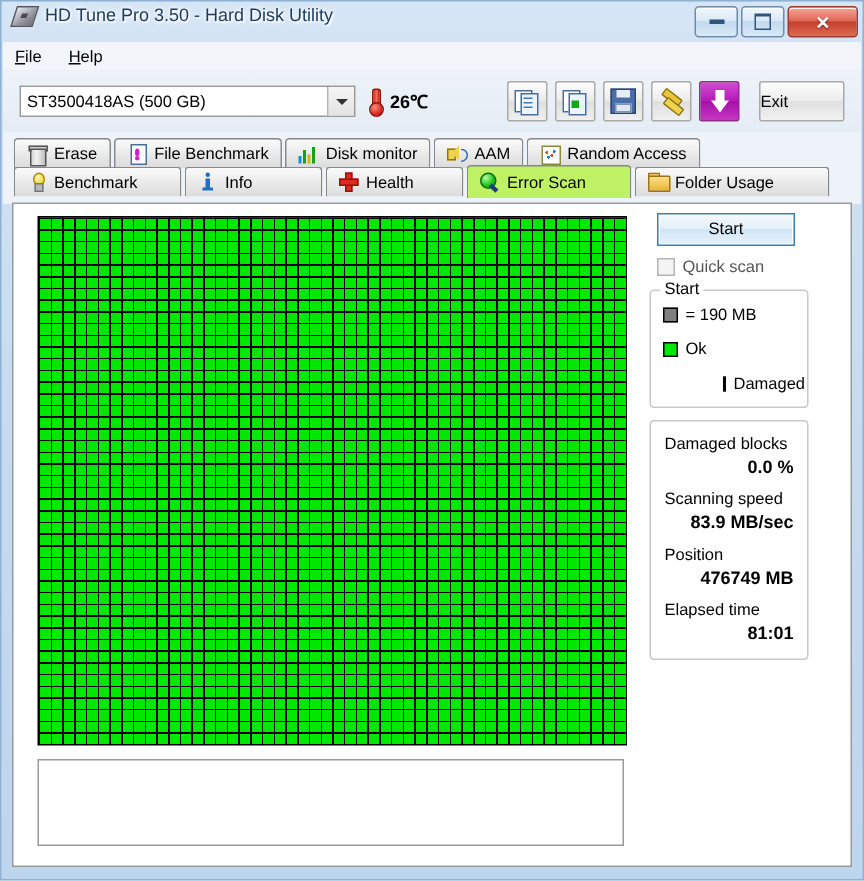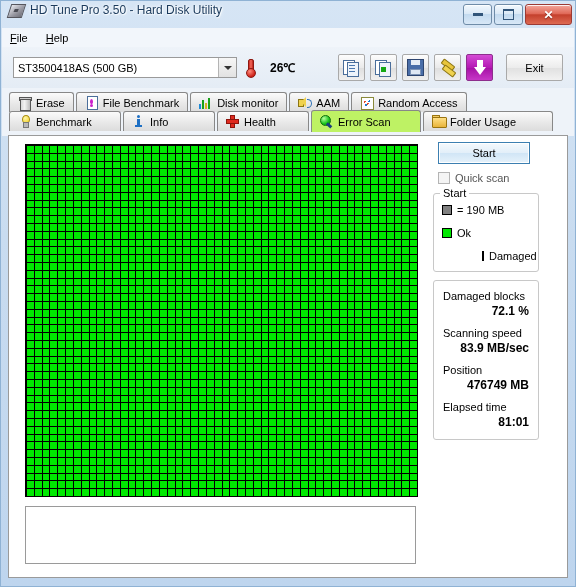--- a/index.html
+++ b/index.html
@@ -94,33 +94,33 @@
   .thermo .tube{
     position:absolute;left:2px;top:0;width:4px;height:11px;
     background:linear-gradient(90deg,#cf2a22,#f46a5c 50%,#b81f18);
     border-radius:2px 2px 0 0;border:1px solid #8d1811;
   }
   .thermo .bulb{
     position:absolute;left:0;top:9px;width:8px;height:8px;border-radius:50%;
     background:radial-gradient(circle at 35% 30%,#ff8b7c,#cc2119 70%);
     border:1px solid #8d1811;
   }
-  .temp{margin-left:15px;font-size:12px;font-weight:bold;}
+  .temp{margin-left:5px;font-size:12px;font-weight:bold;}
   .tbtns{margin-left:auto;margin-right:11px;display:flex;align-items:center;gap:5px;}
   .tbtn{
     width:27px;height:27px;box-sizing:border-box;
     border:1px solid #a9a9a9;border-radius:2px;
     background:linear-gradient(180deg,#fdfdfd,#eaeaea 50%,#dedede 51%,#f0f0f0);
     display:flex;align-items:center;justify-content:center;
   }
   .exitbtn{
     margin-left:8px;width:57px;height:27px;box-sizing:border-box;
     border:1px solid #a9a9a9;border-radius:2px;
     background:linear-gradient(180deg,#fdfdfd,#ececec 50%,#e0e0e0 51%,#f2f2f2);
-    display:flex;align-items:center;justify-content:center;font-size:11px;
+    display:flex;align-items:center;font-size:11px;
   }
   
   .ic{position:relative;width:18px;height:18px;}
   .ic .pg{position:absolute;background:#fff;border:1px solid #4a6e9b;}
   .ic .pg1{left:0;top:1px;width:10px;height:13px;}
   .ic .pg2{left:4px;top:3px;width:10px;height:13px;background:#eef4fb;}
   .ic .ln{position:absolute;height:1px;background:#4a78b0;left:6px;width:6px;}
   .ic .grn{position:absolute;left:6px;top:8px;width:5px;height:5px;background:#14a814;}
   .floppy{position:relative;width:15px;height:15px;background:#4a6ea8;border:1px solid #2d4570;}
   .floppy:before{content:"";position:absolute;left:3px;top:0;width:9px;height:5px;background:#e8eef6;}
@@ -444,21 +444,21 @@
         </div>
         <div class="legrow">
           <span class="sw red"></span>
           <span class="legtxt">Damaged</span>
         </div>
       </div>
 
       <div class="statgroup">
         <div class="stat">
           <div class="lbl">Damaged blocks</div>
-          <div class="val">72.1 %</div>
+          <div class="val">0.0 %</div>
         </div>
         <div class="stat">
           <div class="lbl">Scanning speed</div>
           <div class="val">83.9 MB/sec</div>
         </div>
         <div class="stat">
           <div class="lbl">Position</div>
           <div class="val">476749 MB</div>
         </div>
         <div class="stat">

